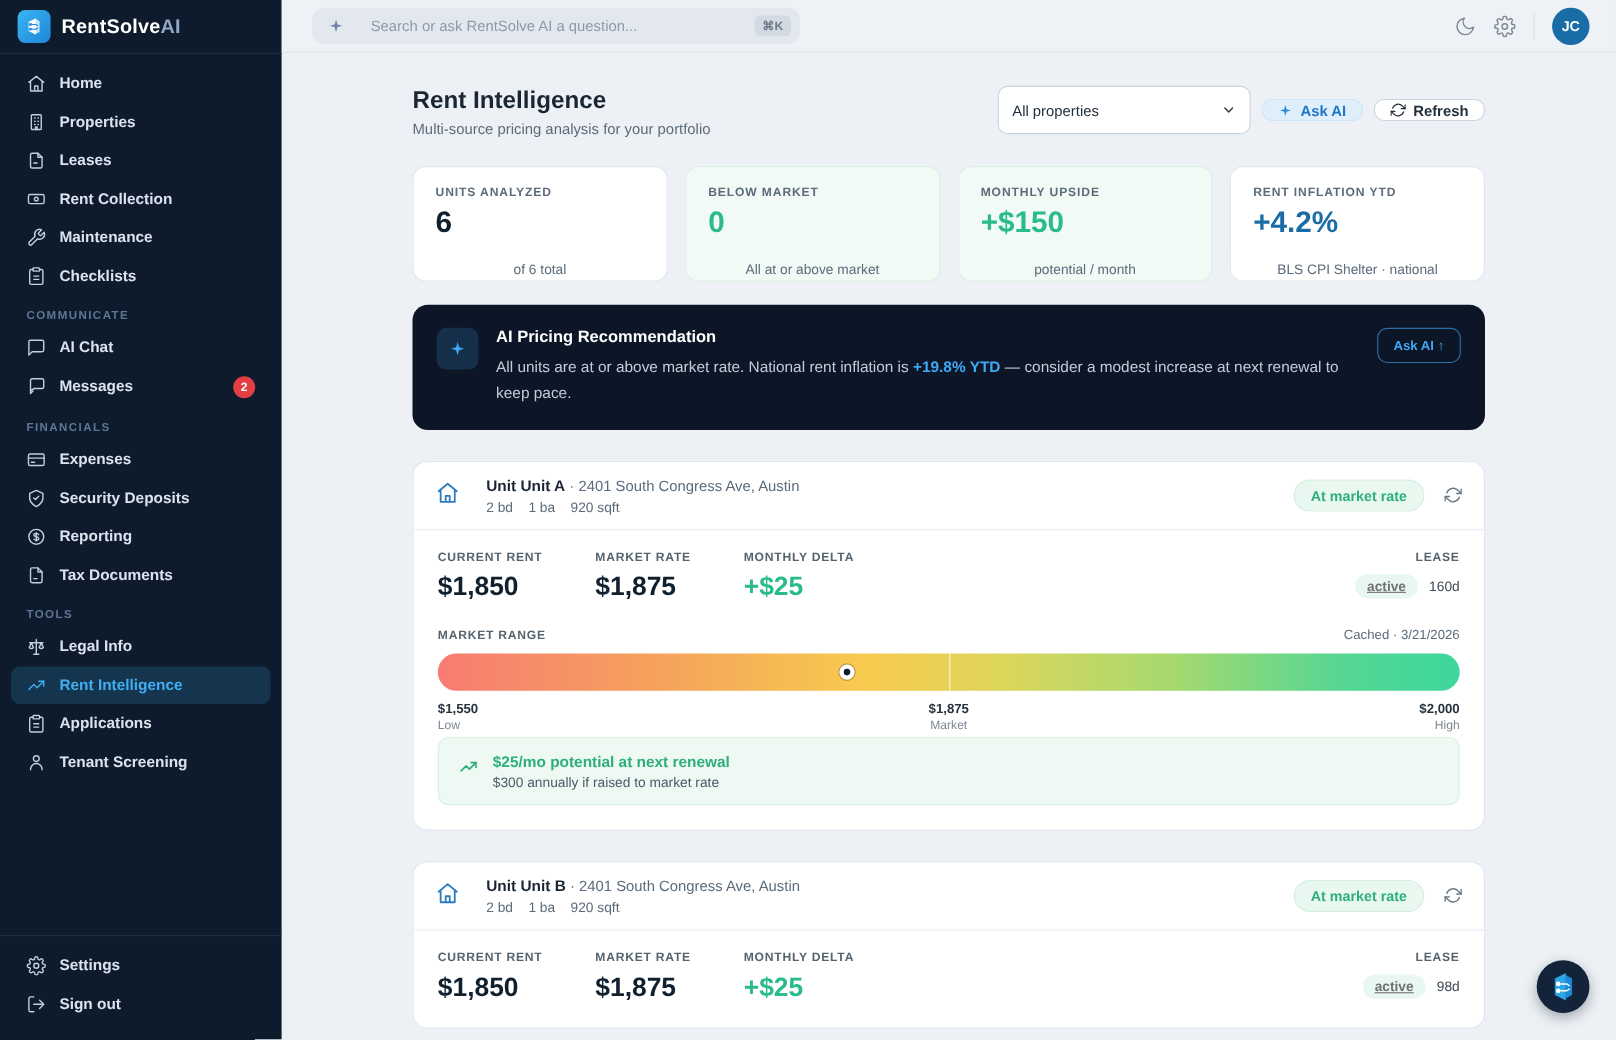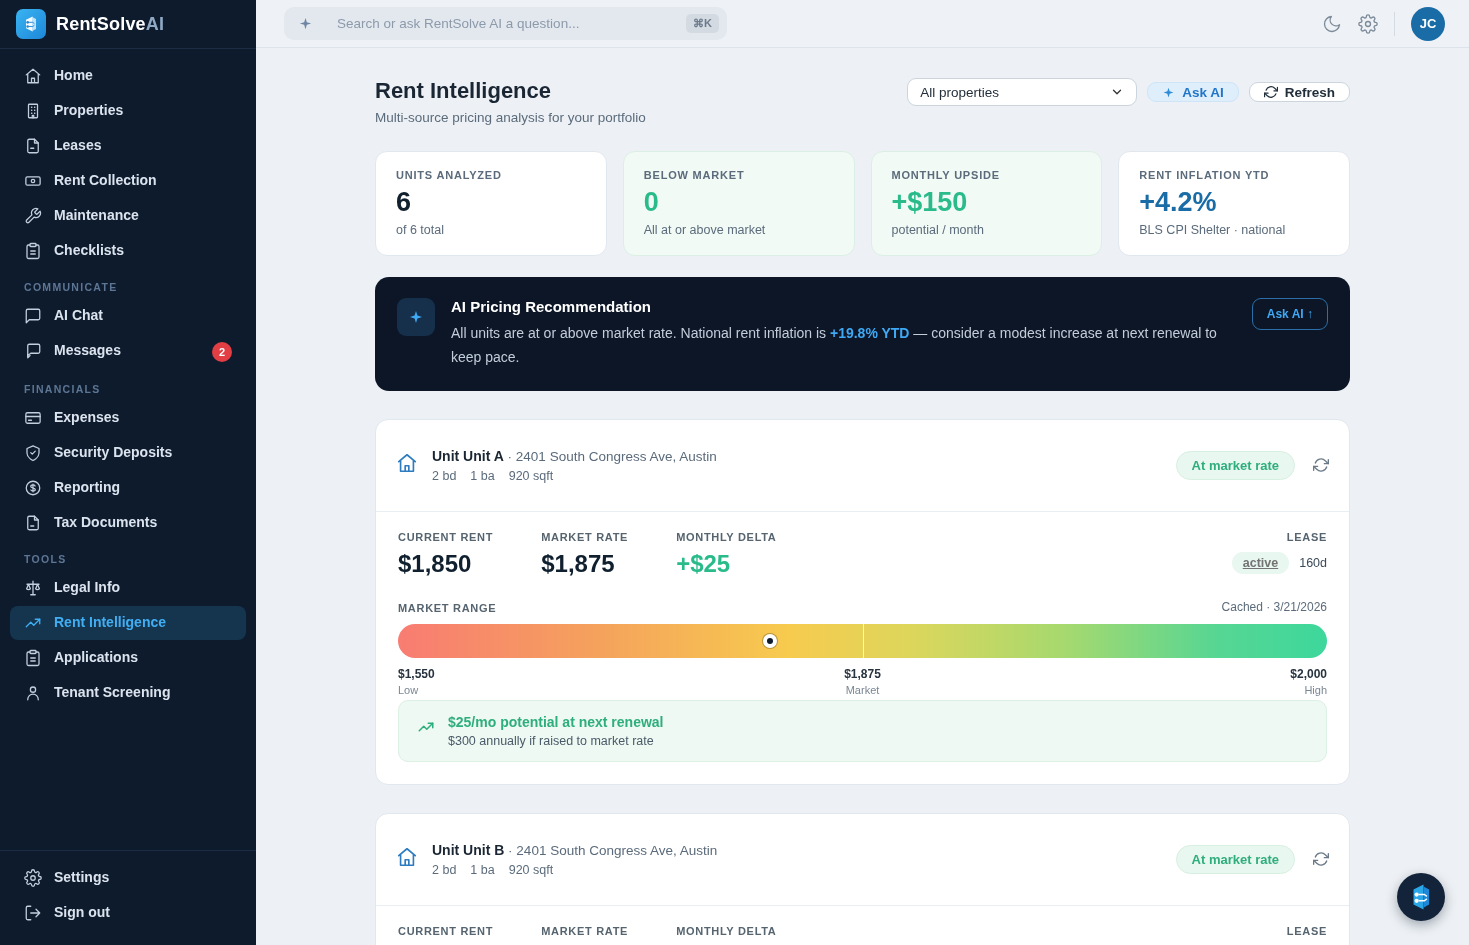--- a/index.html
+++ b/index.html
@@ -35,51 +35,51 @@
   .tb-divider { width:1px; height:24px; background:#d4dbe2; }
   .avatar { width:34px; height:34px; border-radius:50%; background:#1a6ca6; color:#fff; font-size:13px; font-weight:700; display:flex; align-items:center; justify-content:center; cursor:pointer; }
 
   .scroll-area { flex:1; overflow:hidden; }
   .content { width:975px; margin:0 auto; padding-top:30px; }
 
   .page-head { display:flex; align-items:flex-start; }
   .page-title { font-size:22px; font-weight:700; color:#1a2633; }
   .page-sub { font-size:13.5px; color:#5b6b7b; margin-top:6px; }
   .head-controls { margin-left:auto; display:flex; gap:10px; align-items:center; }
-  .select { width:230px; height:28px; background:#fff; border:1px solid #ccd5de; border-radius:9px; display:flex; align-items:center; padding:0 12px; font-size:13.5px; color:#222f3b; cursor:pointer; }
+  .select { width:230px; height:44px; background:#fff; border:1px solid #ccd5de; border-radius:9px; display:flex; align-items:center; padding:0 12px; font-size:13.5px; color:#222f3b; cursor:pointer; }
   .select svg { margin-left:auto; width:14px; height:14px; stroke:#333; stroke-width:2.2; fill:none; stroke-linecap:round; stroke-linejoin:round; }
   .btn { height:20px; border-radius:9px; display:flex; align-items:center; gap:7px; padding:0 14px; font-size:13.5px; font-weight:600; cursor:pointer; border:1px solid transparent; }
   .btn-askai { background:#dfeefb; color:#2176c7; border-color:#cfe4f7; }
   .btn-askai svg { width:13px; height:13px; fill:#2e8cd8; }
   .btn-refresh { background:#fff; color:#222f3b; border-color:#ccd5de; }
   .btn-refresh svg { width:14px; height:14px; stroke:#222f3b; stroke-width:2; fill:none; stroke-linecap:round; stroke-linejoin:round; }
 
   
   .stats-row { display:flex; gap:16px; margin-top:26px; }
   .stat-card { flex:1; background:#fff; border:1px solid #e1e7ee; border-radius:12px; padding:17px 20px; height:105px; }
   .stat-card.tint { background:#f1faf5; border-color:#dcefe4; }
   .stat-label { font-size:11px; font-weight:700; letter-spacing:.8px; color:#5b6b7b; }
   .stat-value { font-size:27px; font-weight:700; color:#10202e; margin-top:6px; }
   .stat-value.green { color:#2abb8a; }
   .stat-value.blue { color:#1a6ca6; }
-  .stat-sub { font-size:12.5px; color:#5b6b7b; margin-top:5px; }
+  .stat-sub { font-size:12.5px; color:#5b6b7b; margin-top:20px;text-align:center; }
 
   
   .ai-banner { margin-top:21px; background:#0c1626; border-radius:14px; padding:21px 22px; display:flex; gap:16px; }
   .ai-icon-box { width:38px; height:38px; min-width:38px; border-radius:9px; background:#16304b; display:flex; align-items:center; justify-content:center; }
   .ai-icon-box svg { width:16px; height:16px; fill:#3fa9f5; }
   .ai-body { flex:1; }
   .ai-title { font-size:15px; font-weight:700; color:#ffffff; }
   .ai-text { font-size:14px; color:#c2cdda; line-height:1.7; margin-top:7px; max-width:800px; }
   .ai-text .hl { color:#3fa9f5; font-weight:700; }
   .btn-askai-dark { border:1px solid #2b6ea8; color:#3fa9f5; background:transparent; border-radius:9px; font-size:12px; font-weight:700; padding:8px 14px; height:32px; align-self:flex-start; white-space:nowrap; cursor:pointer; }
 
   
   .unit-card { margin-top:28px; background:#fff; border:1px solid #e1e7ee; border-radius:13px; overflow:hidden; }
-  .unit-head { display:flex; align-items:center; padding:28px 20px; gap:14px; }
+  .unit-head { display:flex; align-items:center; padding:13px 20px; gap:24px; }
   .unit-house svg { width:22px; height:22px; stroke:#2e7cc0; fill:none; stroke-width:1.8; stroke-linecap:round; stroke-linejoin:round; }
   .unit-title-line { font-size:13.5px; color:#5b6b7b; }
   .unit-name { font-weight:700; color:#1a2633; font-size:14px; }
   .unit-meta { display:flex; gap:14px; font-size:12.5px; color:#5b6b7b; margin-top:5px; }
   .unit-head-right { margin-left:auto; display:flex; align-items:center; gap:18px; }
   .pill-market { background:#e8f7ef; border:1px solid #d7efe1; color:#2fae7d; font-size:13px; font-weight:600; padding:6px 15px; border-radius:999px; cursor:pointer; }
   .mini-refresh { width:16px; height:16px; stroke:#6b7a88; stroke-width:2; fill:none; stroke-linecap:round; stroke-linejoin:round; cursor:pointer; }
   .unit-body { border-top:1px solid #e9eef3; padding:19px 22px 22px 22px; }
   .unit-stats { display:flex; gap:48px; }
   .ustat-label { font-size:11px; font-weight:700; letter-spacing:.7px; color:#55646f; }

